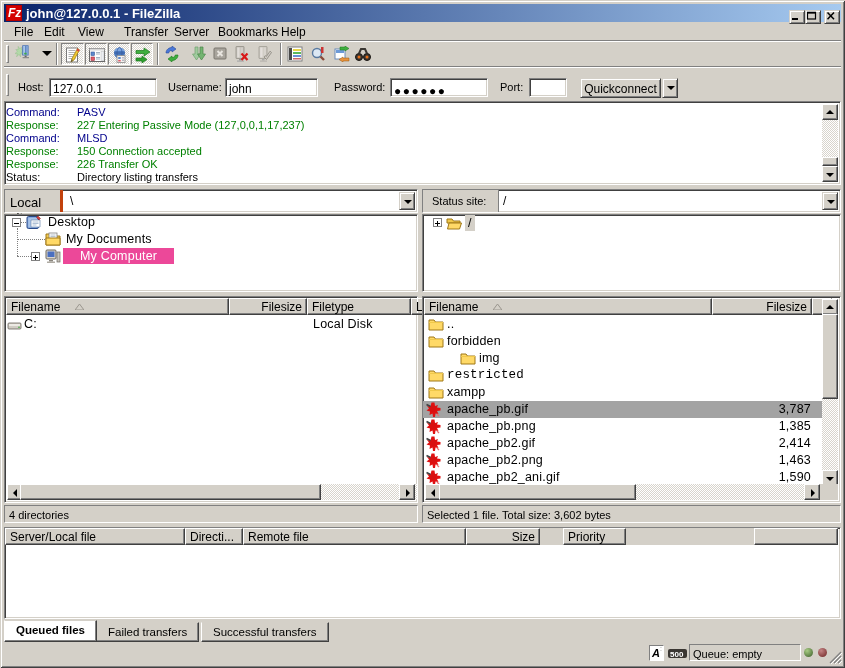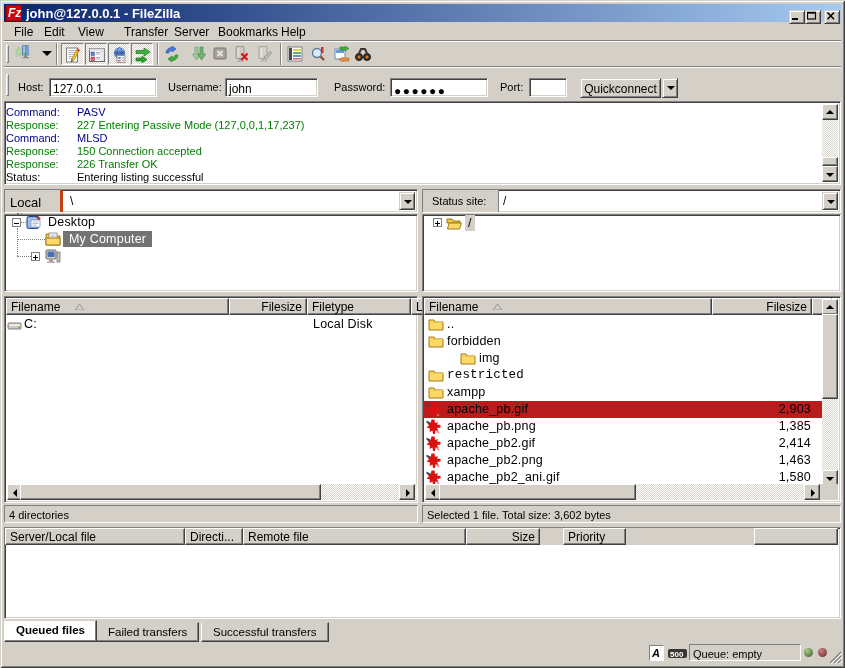--- a/index.html
+++ b/index.html
@@ -231,21 +231,21 @@
     <div class="v c-cmd" style="top:4px">PASV</div>
   <div class="ln c-rsp" style="top:17px">Response:</div>
     <div class="v c-rsp" style="top:17px">227 Entering Passive Mode (127,0,0,1,17,237)</div>
   <div class="ln c-cmd" style="top:30px">Command:</div>
     <div class="v c-cmd" style="top:30px">MLSD</div>
   <div class="ln c-rsp" style="top:43px">Response:</div>
     <div class="v c-rsp" style="top:43px">150 Connection accepted</div>
   <div class="ln c-rsp" style="top:56px">Response:</div>
     <div class="v c-rsp" style="top:56px">226 Transfer OK</div>
   <div class="ln c-st" style="top:69px">Status:</div>
-    <div class="v c-st" style="top:69px">Entering listing successful</div>
+    <div class="v c-st" style="top:69px">Directory listing transfers</div>
   <div class="abs checker" style="right:2px;top:2px;width:16px;height:78px"></div>
   <div class="sb-btn" style="right:2px;top:2px;width:16px;height:16px">
       <i class="tri up" style="left:3px;top:5px"></i>
     </div>
   <div class="sb-thumb" style="right:2px;top:55px;width:16px;height:9px"></div>
   <div class="sb-btn" style="right:2px;top:64px;width:16px;height:16px">
       <i class="tri dn" style="left:3px;top:6px"></i>
     </div>
 </div>
 
@@ -286,21 +286,21 @@
         <i></i>
         <u></u>
       </div>
     <svg class="icon16" style="left:40px;top:33px" viewBox="0 0 16 16">
         <rect x="1" y="2" width="10" height="9" rx="1" fill="#d8d4cc" stroke="#6a665e"></rect>
         <rect x="2.5" y="3.5" width="7" height="5.5" fill="#4a6fc0"></rect>
         <rect x="4" y="12" width="4" height="1.5" fill="#8a867e"></rect>
         <rect x="2" y="13.5" width="8" height="1.5" fill="#b0aca4"></rect>
         <rect x="12" y="4" width="3" height="10" fill="#c8c4bc" stroke="#6a665e" stroke-width="0.7"></rect>
       </svg>
-    <div class="trow" style="left:58px;top:16px;background:#737373;color:#fff;padding:0 6px">My Computer</div>
+    <div class="trow" style="left:58px;top:33px;background:#ec4899;color:#fff;padding:0 17px">My Computer</div>
   </div>
 
   <div class="abs field" style="left:422px;top:189px;width:419px;height:24px;background:#fff">
     <div class="abs" style="left:0;top:0;width:76px;height:22px;background:#d4d0c8;border-right:1px solid #808080;font-size:11px;padding:5px 0 0 9px">Status site:</div>
     <div class="abs" style="left:80px;top:4px;font-size:12px">/</div>
     <div class="abs btn2" style="right:2px;top:2px;width:16px;height:18px">
         <i class="tri dn" style="left:4px;top:7px"></i>
       </div>
   </div>
 
@@ -368,26 +368,26 @@
           <path d="M1 6.5 h14" stroke="#f0c84a" stroke-width="1"></path>
         </svg><span style="position:absolute;left:24px;top:0">img</span></div>
     <div class="lrow" style="left:0;top:70px;width:415px;font-family:Liberation Mono, monospace;"><svg class="icon16" style="left:5px;top:0px" viewBox="0 0 16 16">
           <path d="M1 4 h5 l1.5 2 h7.5 v8 h-14z" fill="#ffd967" stroke="#a07818"></path>
           <path d="M1 6.5 h14" stroke="#f0c84a" stroke-width="1"></path>
         </svg><span style="position:absolute;left:24px;top:0">restricted</span></div>
     <div class="lrow" style="left:0;top:87px;width:415px;"><svg class="icon16" style="left:5px;top:0px" viewBox="0 0 16 16">
           <path d="M1 4 h5 l1.5 2 h7.5 v8 h-14z" fill="#ffd967" stroke="#a07818"></path>
           <path d="M1 6.5 h14" stroke="#f0c84a" stroke-width="1"></path>
         </svg><span style="position:absolute;left:24px;top:0">xampp</span></div>
-    <div class="lrow" style="left:0;top:104px;width:415px;background:#b91c1c;"><svg class="icon16" style="left:2px;top:0px" viewBox="0 0 16 16">
+    <div class="lrow" style="left:0;top:104px;width:415px;background:#a3a3a3;"><svg class="icon16" style="left:2px;top:0px" viewBox="0 0 16 16">
           <path d="M6.5 1.5 h3 l0.5 3.5 3 -1 -1 2.5 3.5 0.5 v2.5 l-3.5 0.5 1.5 3 -3 -0.5 -0.5 3.5 h-2 l-0.5 -3.5 -3 1.5 0.5 -3.5 -3.5 -1 2.5 -2 -2 -2.5 3.5 0.5z" fill="#e01010"></path>
           <circle cx="7.8" cy="7.8" r="3.2" fill="#d81010"></circle>
           <path d="M1.5 3.5 L5.5 5.5" stroke="#404040" stroke-width="1.6"></path>
           <path d="M12 13 l2 2" stroke="#e87070" stroke-width="1.2"></path>
-        </svg><span style="position:absolute;left:24px;top:0">apache_pb.gif</span><span style="position:absolute;right:27px;top:0">2,903</span></div>
+        </svg><span style="position:absolute;left:24px;top:0">apache_pb.gif</span><span style="position:absolute;right:27px;top:0">3,787</span></div>
     <div class="lrow" style="left:0;top:121px;width:415px;"><svg class="icon16" style="left:2px;top:0px" viewBox="0 0 16 16">
           <path d="M6.5 1.5 h3 l0.5 3.5 3 -1 -1 2.5 3.5 0.5 v2.5 l-3.5 0.5 1.5 3 -3 -0.5 -0.5 3.5 h-2 l-0.5 -3.5 -3 1.5 0.5 -3.5 -3.5 -1 2.5 -2 -2 -2.5 3.5 0.5z" fill="#e01010"></path>
           <circle cx="7.8" cy="7.8" r="3.2" fill="#d81010"></circle>
           <path d="M1.5 3.5 L5.5 5.5" stroke="#404040" stroke-width="1.6"></path>
           <path d="M12 13 l2 2" stroke="#e87070" stroke-width="1.2"></path>
         </svg><span style="position:absolute;left:24px;top:0">apache_pb.png</span><span style="position:absolute;right:27px;top:0">1,385</span></div>
     <div class="lrow" style="left:0;top:138px;width:415px;"><svg class="icon16" style="left:2px;top:0px" viewBox="0 0 16 16">
           <path d="M6.5 1.5 h3 l0.5 3.5 3 -1 -1 2.5 3.5 0.5 v2.5 l-3.5 0.5 1.5 3 -3 -0.5 -0.5 3.5 h-2 l-0.5 -3.5 -3 1.5 0.5 -3.5 -3.5 -1 2.5 -2 -2 -2.5 3.5 0.5z" fill="#e01010"></path>
           <circle cx="7.8" cy="7.8" r="3.2" fill="#d81010"></circle>
           <path d="M1.5 3.5 L5.5 5.5" stroke="#404040" stroke-width="1.6"></path>
@@ -397,21 +397,21 @@
           <path d="M6.5 1.5 h3 l0.5 3.5 3 -1 -1 2.5 3.5 0.5 v2.5 l-3.5 0.5 1.5 3 -3 -0.5 -0.5 3.5 h-2 l-0.5 -3.5 -3 1.5 0.5 -3.5 -3.5 -1 2.5 -2 -2 -2.5 3.5 0.5z" fill="#e01010"></path>
           <circle cx="7.8" cy="7.8" r="3.2" fill="#d81010"></circle>
           <path d="M1.5 3.5 L5.5 5.5" stroke="#404040" stroke-width="1.6"></path>
           <path d="M12 13 l2 2" stroke="#e87070" stroke-width="1.2"></path>
         </svg><span style="position:absolute;left:24px;top:0">apache_pb2.png</span><span style="position:absolute;right:27px;top:0">1,463</span></div>
     <div class="lrow" style="left:0;top:172px;width:415px;"><svg class="icon16" style="left:2px;top:0px" viewBox="0 0 16 16">
           <path d="M6.5 1.5 h3 l0.5 3.5 3 -1 -1 2.5 3.5 0.5 v2.5 l-3.5 0.5 1.5 3 -3 -0.5 -0.5 3.5 h-2 l-0.5 -3.5 -3 1.5 0.5 -3.5 -3.5 -1 2.5 -2 -2 -2.5 3.5 0.5z" fill="#e01010"></path>
           <circle cx="7.8" cy="7.8" r="3.2" fill="#d81010"></circle>
           <path d="M1.5 3.5 L5.5 5.5" stroke="#404040" stroke-width="1.6"></path>
           <path d="M12 13 l2 2" stroke="#e87070" stroke-width="1.2"></path>
-        </svg><span style="position:absolute;left:24px;top:0">apache_pb2_ani.gif</span><span style="position:absolute;right:27px;top:0">1,580</span></div>
+        </svg><span style="position:absolute;left:24px;top:0">apache_pb2_ani.gif</span><span style="position:absolute;right:27px;top:0">1,590</span></div>
 
     <div class="abs checker" style="right:2px;top:2px;width:16px;height:187px"></div>
     <div class="sb-btn" style="right:2px;top:2px;width:16px;height:16px">
         <i class="tri up" style="left:3px;top:5px"></i>
       </div>
     <div class="sb-thumb" style="right:2px;top:17px;width:16px;height:85px"></div>
     <div class="sb-btn" style="right:2px;top:173px;width:16px;height:16px">
         <i class="tri dn" style="left:3px;top:6px"></i>
       </div>
 

